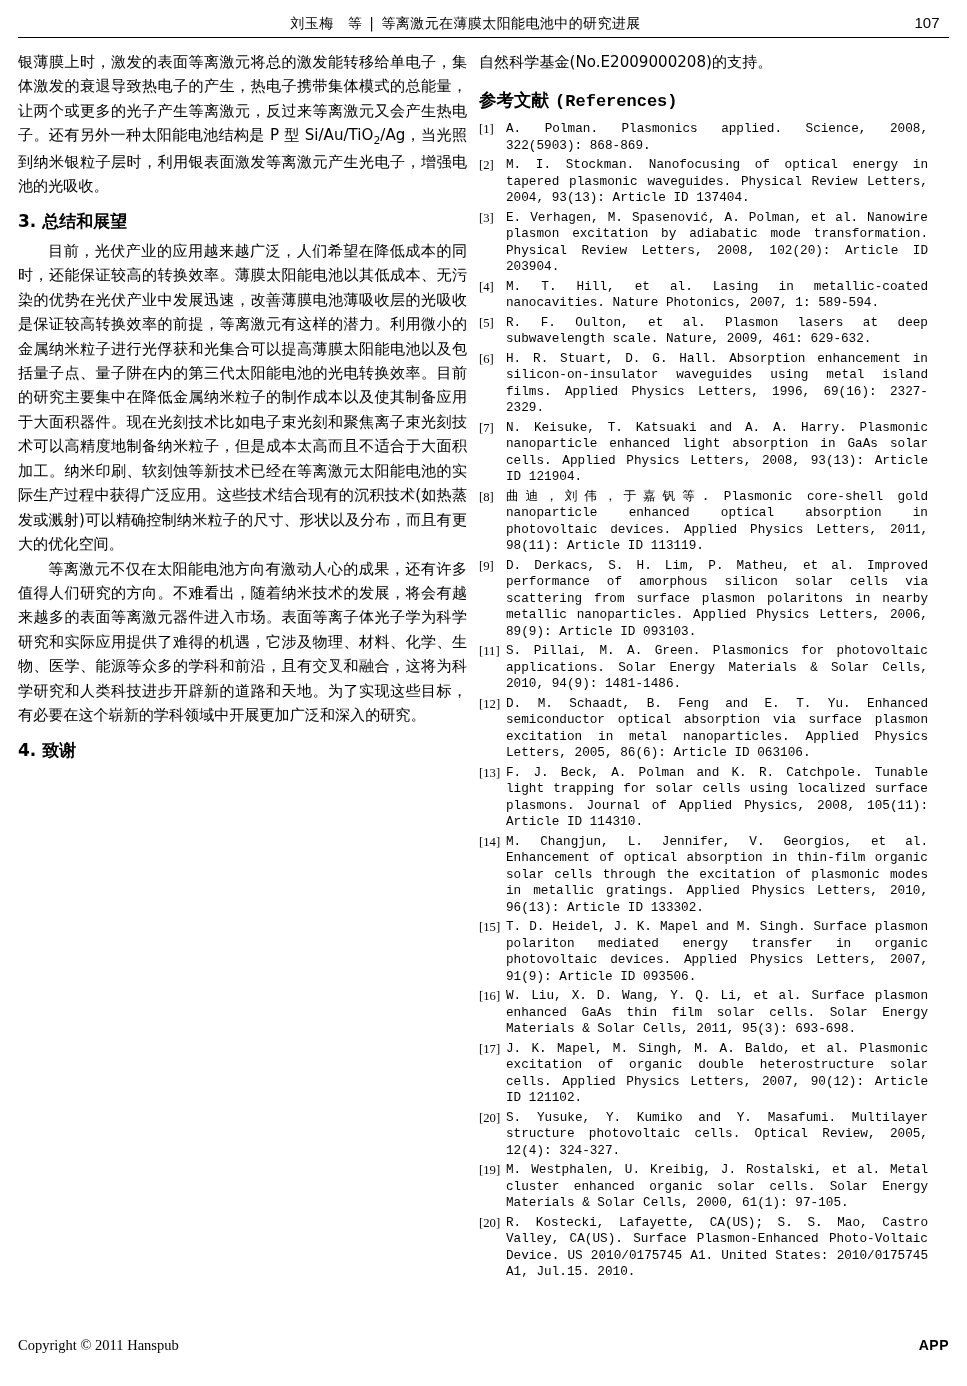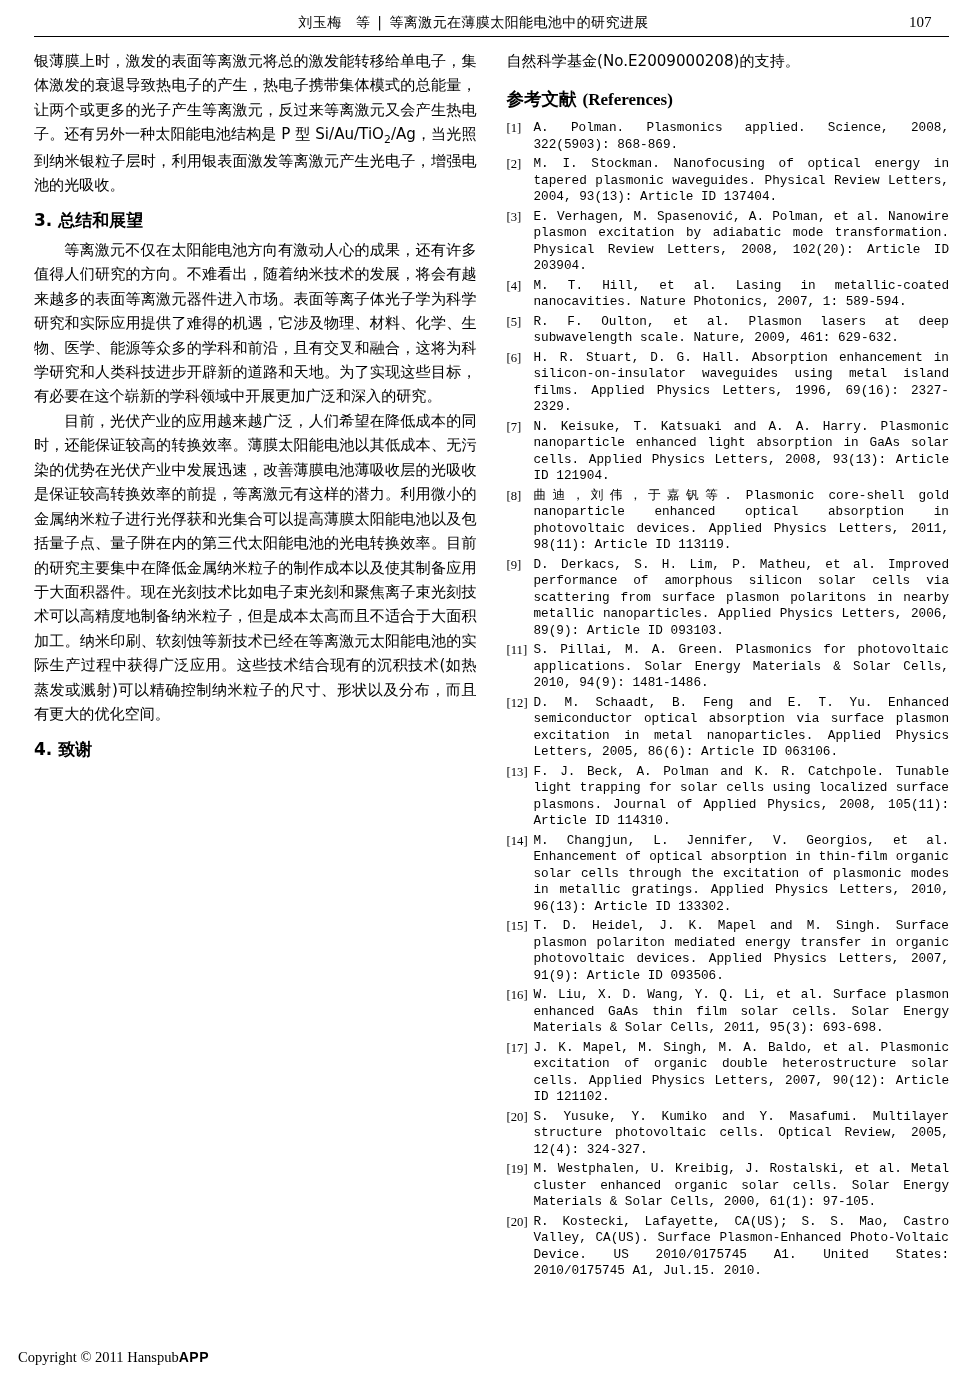--- a/index.html
+++ b/index.html
@@ -12,49 +12,49 @@
     height: 1386px;
     font-family: "Liberation Serif", serif;
     color: #000;
     position: relative;
   }
   .page {
     position: relative;
     width: 967px;
     height: 1386px;
     box-sizing: border-box;
-    padding: 14px 18px 0 34px;
+    padding: 14px 18px 0 18px;
   }
   
   .runhead {
     display: flex;
     align-items: baseline;
     font-size: 14.5px;
     padding: 0 4px 4px 4px;
     border-bottom: 1.1px solid #000;
   }
   .runhead .rh-center {
     flex: 1;
     text-align: center;
     font-family: "DejaVu Sans", "Liberation Sans", sans-serif;
     font-size: 14px;
     letter-spacing: 0.4px;
   }
   .runhead .rh-page {
-    font-family: Liberation Serif, serif;
+    font-family: Liberation Sans, sans-serif;
     font-size: 15px;
     min-width: 36px;
-    text-align: left;
+    text-align: center;
   }
   .rh-sep { padding: 0 7px; }
 
   
   .columns {
     display: flex;
-    gap: 30px;
+    gap: 12px;
     margin-top: 12px;
   }
   .col {
     width: 449px;
   }
 
   
   .cn {
     font-family: "DejaVu Sans", "Liberation Sans", sans-serif;
     font-size: 15.1px;
@@ -74,21 +74,21 @@
   }
   .h2 .num { margin-right: 6px; }
 
   .refhead {
     font-family: "DejaVu Sans", "Liberation Sans", sans-serif;
     font-weight: bold;
     font-size: 17.5px;
     margin: 14px 0 9px 0;
   }
   .refhead .en {
-    font-family: Liberation Serif, serif;
+    font-family: Liberation Mono, monospace;
     font-weight: bold;
     font-size: 17px;
   }
 
   
   .reflist { margin-top: 2px; }
   .refitem {
     display: flex;
     font-size: 12.7px;
     line-height: 1.30;
@@ -104,22 +104,23 @@
     flex: 1;
     text-align: justify;
     font-family: Liberation Mono, monospace;
   }
 
   
   .footer {
     position: absolute;
     left: 18px;
     right: 18px;
-    bottom: 20px;
-    display: flex;
+    bottom: 32px;
+    display: flex;
+    justify-content: space-between;
     align-items: baseline;
     font-family: "Liberation Serif", serif;
     font-size: 14.5px;
   }
   .footer .right {
     font-family: Liberation Sans, sans-serif;
     font-weight: bold;
     font-size: 14px;
     letter-spacing: 0.5px;
   }
@@ -140,22 +141,22 @@
   <div class="columns">
 
     <div class="col">
 
       <p class="cn"><span>银薄膜上时，激发的表面等离激元将总的激发能转移给单电子，集体激发的衰退导致热电子的产生，热电子携带集体模式的总能量，让两个或更多的光子产生等离激元，反过来等离激元又会产生热电子。还有另外一种太阳能电池结构是 P 型 Si/Au/TiO<sub>2</sub>/Ag，当光照到纳米银粒子层时，利用银表面激发等离激元产生光电子，增强电池的光吸收。</span></p>
 
       <div class="h2">
         <span class="num">3.</span><span>总结和展望</span>
       </div>
 
+      <p class="cn indent">目前，光伏产业的应用越来越广泛，人们希望在降低成本的同时，还能保证较高的转换效率。薄膜太阳能电池以其低成本、无污染的优势在光伏产业中发展迅速，改善薄膜电池薄吸收层的光吸收是保证较高转换效率的前提，等离激元有这样的潜力。利用微小的金属纳米粒子进行光俘获和光集合可以提高薄膜太阳能电池以及包括量子点、量子阱在内的第三代太阳能电池的光电转换效率。目前的研究主要集中在降低金属纳米粒子的制作成本以及使其制备应用于大面积器件。现在光刻技术比如电子束光刻和聚焦离子束光刻技术可以高精度地制备纳米粒子，但是成本太高而且不适合于大面积加工。纳米印刷、软刻蚀等新技术已经在等离激元太阳能电池的实际生产过程中获得广泛应用。这些技术结合现有的沉积技术(如热蒸发或溅射)可以精确控制纳米粒子的尺寸、形状以及分布，而且有更大的优化空间。</p>
       <p class="cn indent">等离激元不仅在太阳能电池方向有激动人心的成果，还有许多值得人们研究的方向。不难看出，随着纳米技术的发展，将会有越来越多的表面等离激元器件进入市场。表面等离子体光子学为科学研究和实际应用提供了难得的机遇，它涉及物理、材料、化学、生物、医学、能源等众多的学科和前沿，且有交叉和融合，这将为科学研究和人类科技进步开辟新的道路和天地。为了实现这些目标，有必要在这个崭新的学科领域中开展更加广泛和深入的研究。</p>
-      <p class="cn indent">目前，光伏产业的应用越来越广泛，人们希望在降低成本的同时，还能保证较高的转换效率。薄膜太阳能电池以其低成本、无污染的优势在光伏产业中发展迅速，改善薄膜电池薄吸收层的光吸收是保证较高转换效率的前提，等离激元有这样的潜力。利用微小的金属纳米粒子进行光俘获和光集合可以提高薄膜太阳能电池以及包括量子点、量子阱在内的第三代太阳能电池的光电转换效率。目前的研究主要集中在降低金属纳米粒子的制作成本以及使其制备应用于大面积器件。现在光刻技术比如电子束光刻和聚焦离子束光刻技术可以高精度地制备纳米粒子，但是成本太高而且不适合于大面积加工。纳米印刷、软刻蚀等新技术已经在等离激元太阳能电池的实际生产过程中获得广泛应用。这些技术结合现有的沉积技术(如热蒸发或溅射)可以精确控制纳米粒子的尺寸、形状以及分布，而且有更大的优化空间。</p>
 
       <div class="h2">
         <span class="num">4.</span><span>致谢</span>
       </div>
 
     </div>
 
     <div class="col">
 
       <p class="cn">自然科学基金(No.E2009000208)的支持。</p>

